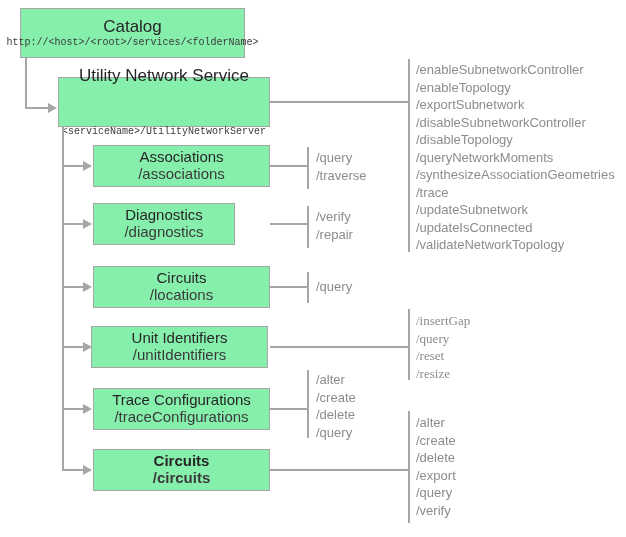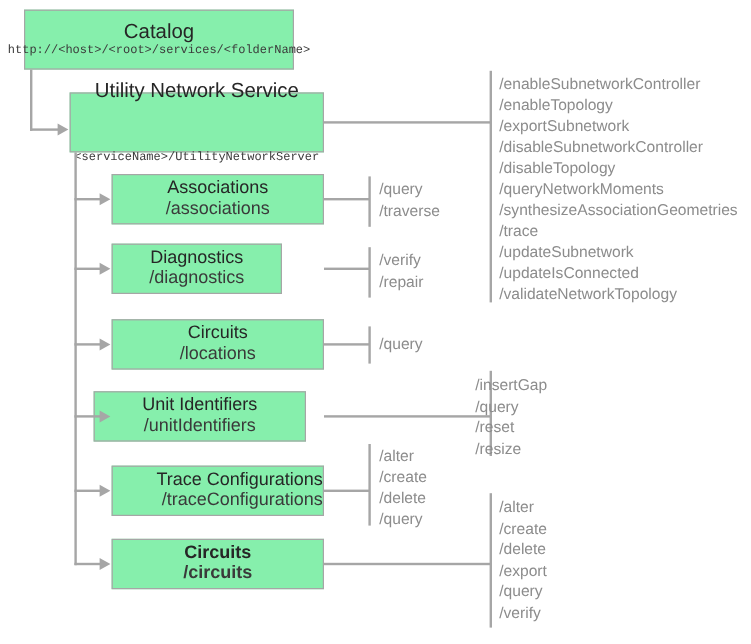--- a/index.html
+++ b/index.html
@@ -54,26 +54,26 @@
   <div class="box small" style="left:93px; top:203px; width:142px; height:42px;">
     <div class="box-title">Diagnostics</div>
     <div class="box-sub">/diagnostics</div>
   </div>
 
   <div class="box small" style="left:93px; top:266px; width:177px; height:42px;">
     <div class="box-title">Circuits</div>
     <div class="box-sub">/locations</div>
   </div>
 
-  <div class="box small" style="left:78px; top:326px; width:177px; height:42px;">
+  <div class="box small" style="left:91px; top:326px; width:177px; height:42px;">
     <div class="box-title">Unit Identifiers</div>
     <div class="box-sub">/unitIdentifiers</div>
   </div>
 
-  <div class="box small" style="left:93px; top:388px; width:177px; height:42px;align-items:flex-end;">
+  <div class="box small" style="left:93px; top:388px; width:177px; height:42px;">
     <div class="box-title">Trace Configurations</div>
     <div class="box-sub">/traceConfigurations</div>
   </div>
 
   <div class="box small" style="left:93px; top:449px; width:177px; height:42px;font-weight:bold;">
     <div class="box-title">Circuits</div>
     <div class="box-sub">/circuits</div>
   </div>
 
   <div class="vline" style="left:25px; top:58px; height:51px;"></div>
@@ -138,21 +138,21 @@
       <div>/query</div>
       <div>/traverse</div>
     </div>
   <div class="mlist" style="left:316px; top:208px;">
       <div>/verify</div>
       <div>/repair</div>
     </div>
   <div class="mlist" style="left:316px; top:278px;">
       <div>/query</div>
     </div>
-  <div class="mlist" style="left:396px; top:312px;">
+  <div class="mlist" style="left:416px; top:312px;font-family:Liberation Serif, serif;">
       <div>/insertGap</div>
       <div>/query</div>
       <div>/reset</div>
       <div>/resize</div>
     </div>
   <div class="mlist" style="left:316px; top:371px;">
       <div>/alter</div>
       <div>/create</div>
       <div>/delete</div>
       <div>/query</div>

